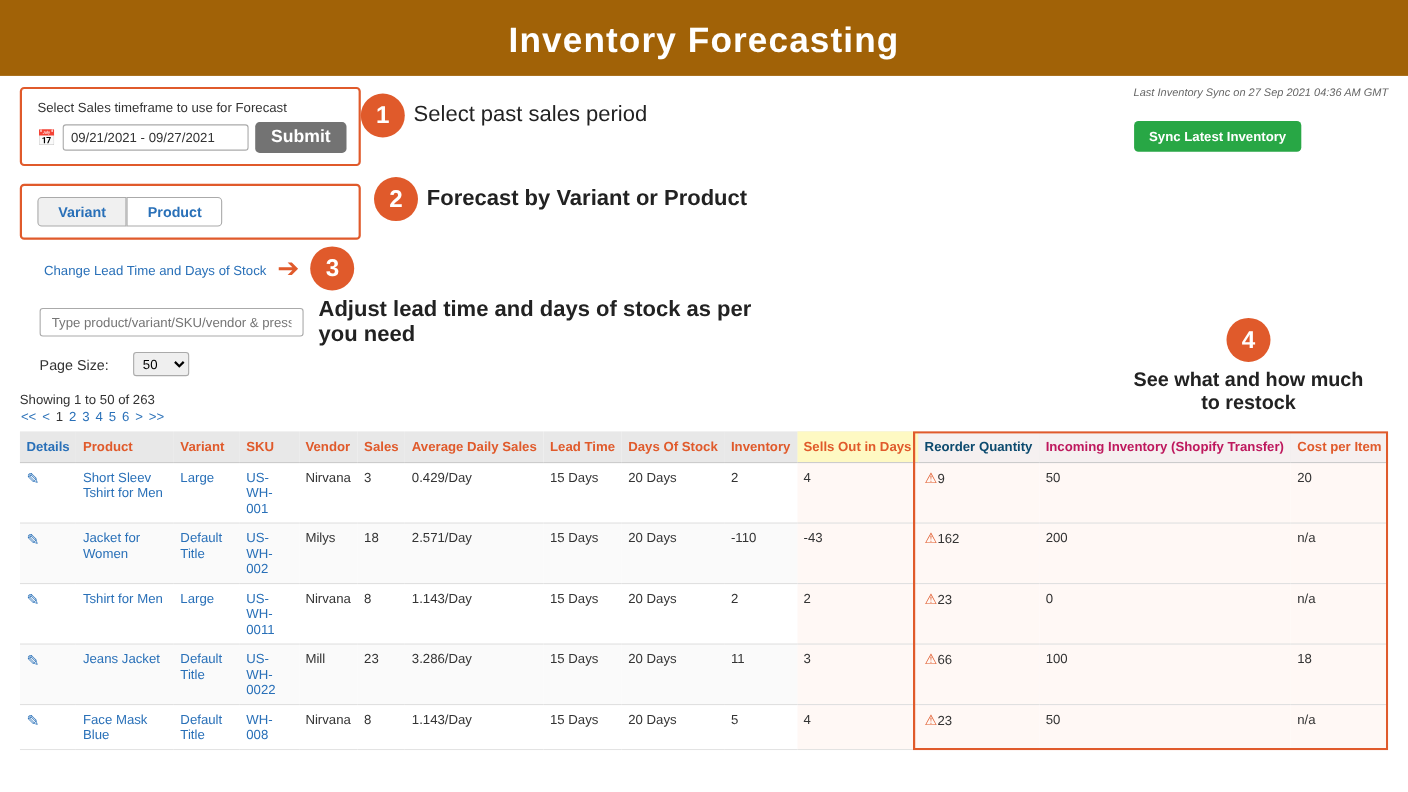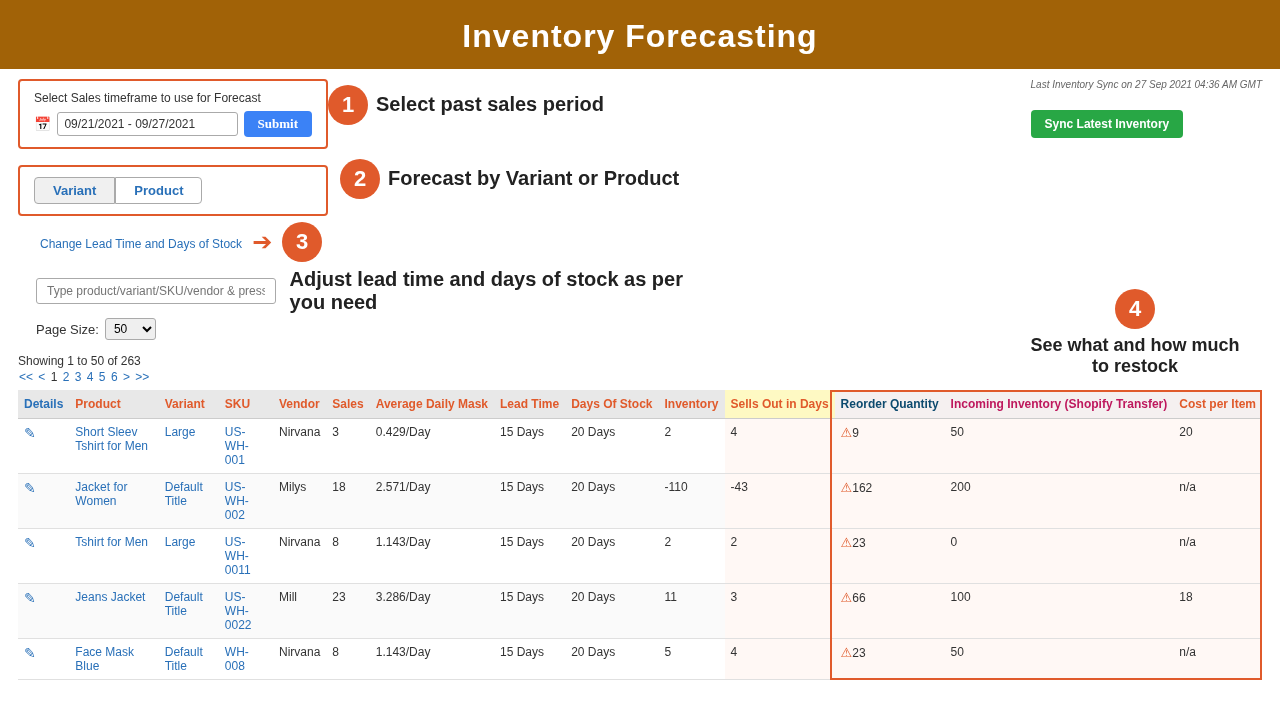--- a/index.html
+++ b/index.html
@@ -38,29 +38,28 @@
     }
     .date-input {
       border: 1px solid #aaa;
       border-radius: 3px;
       padding: 4px 6px;
       font-size: 12px;
       width: 185px;
       color: #333;
     }
     .btn-submit {
-      background: #3b82f6;
+      background: #737373;
       color: #fff;
       border: none;
       border-radius: 4px;
       padding: 5px 14px;
-      font-size: 13px;
+      font-size: 16px;
       cursor: pointer;
       font-weight: bold;
-      font-family: Liberation Serif, serif;
     }
     .calendar-icon {
       font-size: 14px;
       color: #555;
     }
 
     
     .step-circle {
       display: inline-flex;
       align-items: center;
@@ -69,21 +68,21 @@
       height: 40px;
       background: #e05a2b;
       color: #fff;
       border-radius: 50%;
       font-size: 22px;
       font-weight: bold;
       flex-shrink: 0;
     }
     .step1-text {
       font-size: 20px;
-      font-weight: bold;
+      font-weight: normal;
       color: #222;
       padding-top: 8px;
     }
     .sync-label {
       font-size: 10px;
       color: #666;
       margin-bottom: 20px;
       font-style: italic;
     }
     .btn-sync {
@@ -160,21 +159,21 @@
       padding: 5px 10px;
       font-size: 12px;
       width: 280px;
       color: #999;
     }
 
     
     .page-size-row {
       display: flex;
       align-items: center;
-      gap: 6px;
+      gap: 22px;
       margin: 4px 18px 8px;
     }
     .page-size-label { font-size: 13px; color: #333; }
     .page-size-select {
       border: 1px solid #aaa;
       border-radius: 3px;
       padding: 2px 4px;
       font-size: 12px;
     }
     .step4-text {
@@ -341,21 +340,21 @@
 
     <table>
       <thead>
         <tr>
           <th>Details</th>
           <th style="color:#e05a2b;">Product</th>
           <th style="color:#e05a2b;">Variant</th>
           <th style="color:#e05a2b;">SKU</th>
           <th style="color:#e05a2b;">Vendor</th>
           <th style="color:#e05a2b;">Sales</th>
-          <th style="color:#e05a2b;">Average Daily Mask</th>
+          <th style="color:#e05a2b;">Average Daily Sales</th>
           <th style="color:#e05a2b;">Lead Time</th>
           <th style="color:#e05a2b;">Days Of Stock</th>
           <th style="color:#e05a2b;">Inventory</th>
           <th style="color:#e05a2b; background:#fef9c3;">Sells Out in Days</th>
           <th style="color:#0c4a6e; background:#f5f0f0;">Reorder Quantity</th>
           <th style="color:#be185d; background:#f5f0f0;">Incoming Inventory (Shopify Transfer)</th>
           <th style="color:#e05a2b; background:#f5f0f0;">Cost per Item</th>
         </tr>
       </thead>
       <tbody id="table-body">

